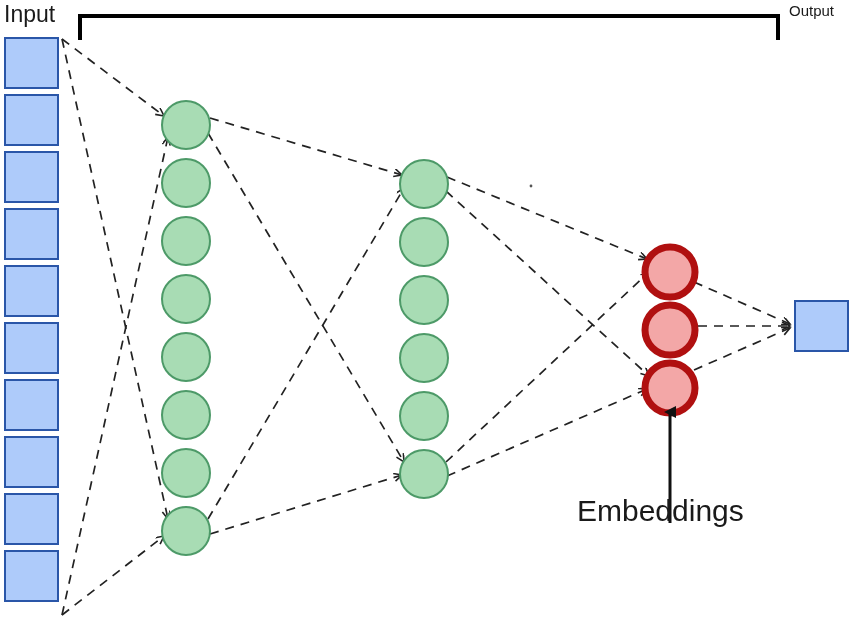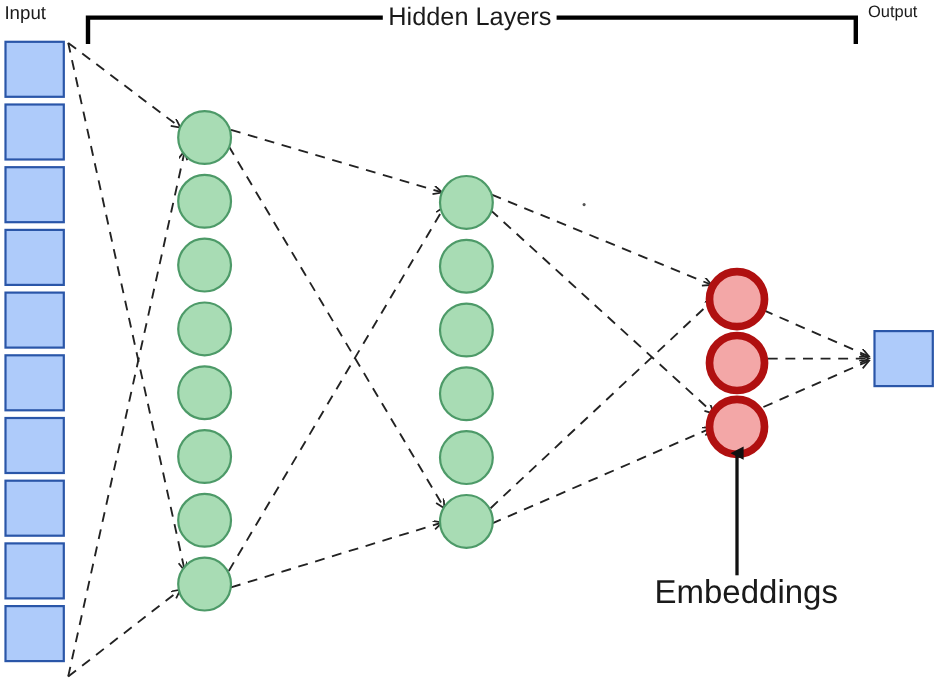--- a/index.html
+++ b/index.html
@@ -29,39 +29,38 @@
   }
   .lbl {
     position: absolute;
     color: #1a1a1a;
     white-space: nowrap;
     line-height: 1;
   }
   #label-input {
     left: 4px;
     top: 3px;
-    font-size: 17px;
+    font-size: 23px;
   }
   #label-hidden {
     left: 348px;
     top: 4px;
     font-size: 23px;
     background: #ffffff;
     padding: 0 5px;
   }
   #label-output {
     left: 789px;
     top: 3px;
     font-size: 15px;
   }
   #label-embeddings {
     left: 577px;
-    top: 524px;
+    top: 496px;
     font-size: 30px;
-    margin-left: 18px;
   }
 </style>
 </head>
 <body>
 
 <div id="diagram-root">
 
   <svg id="net-svg" viewBox="0 0 865 619" xmlns="http://www.w3.org/2000/svg">
     <defs>
       <marker id="arrowOpen" markerWidth="12" markerHeight="12" refX="9" refY="4" orient="auto" markerUnits="userSpaceOnUse">
@@ -132,17 +131,16 @@
       </g>
     <g id="emb-arrow-group">
         <line x1="670" y1="523" x2="670" y2="412" stroke="#111111" stroke-width="3" marker-end="url(#arrowSolid)"></line>
       </g>
     <g id="artifact-group">
         <circle cx="531" cy="186" r="1.4" fill="#555555"></circle>
       </g>
   </svg>
 
   <div class="lbl" id="label-input">Input</div>
-  <div class="lbl" id="label-hidden">Hidden Layers</div>
   <div class="lbl" id="label-output">Output</div>
   <div class="lbl" id="label-embeddings">Embeddings</div>
 
 </div>
 
 </body></html>

